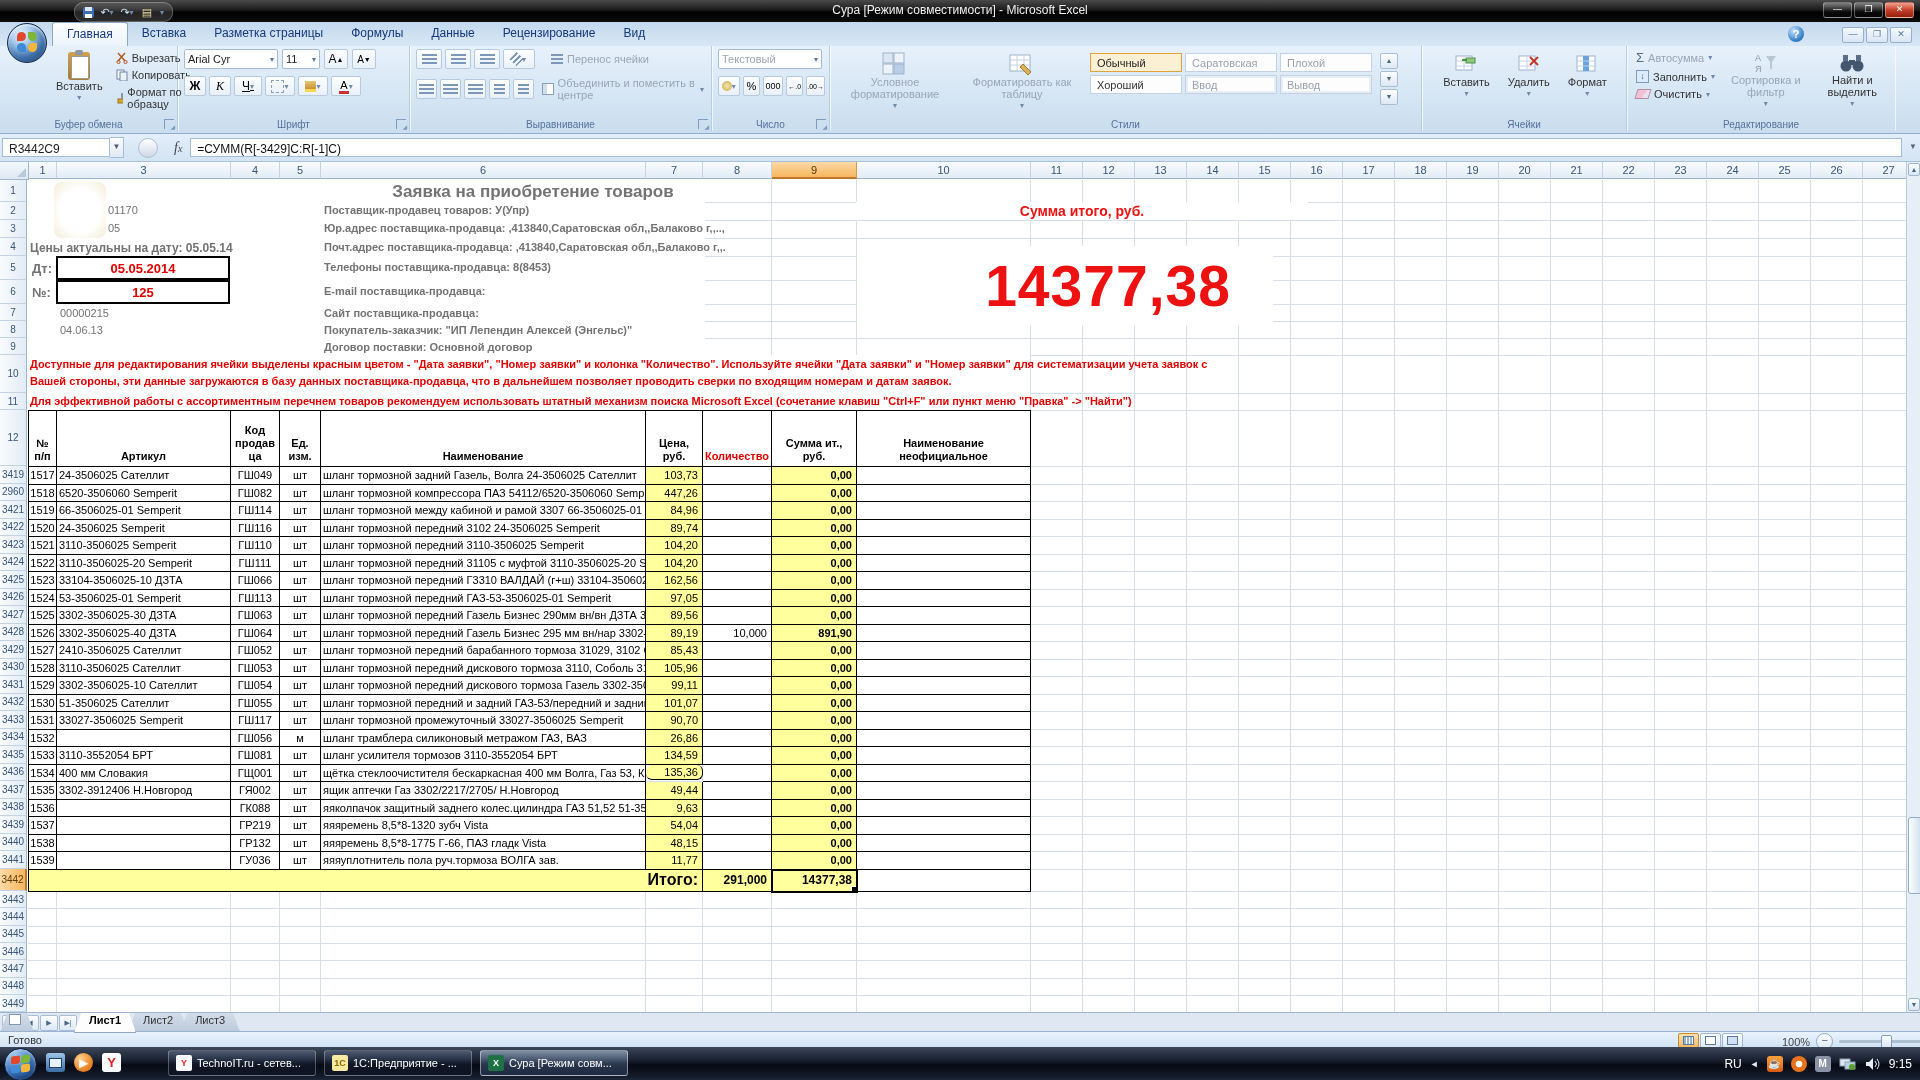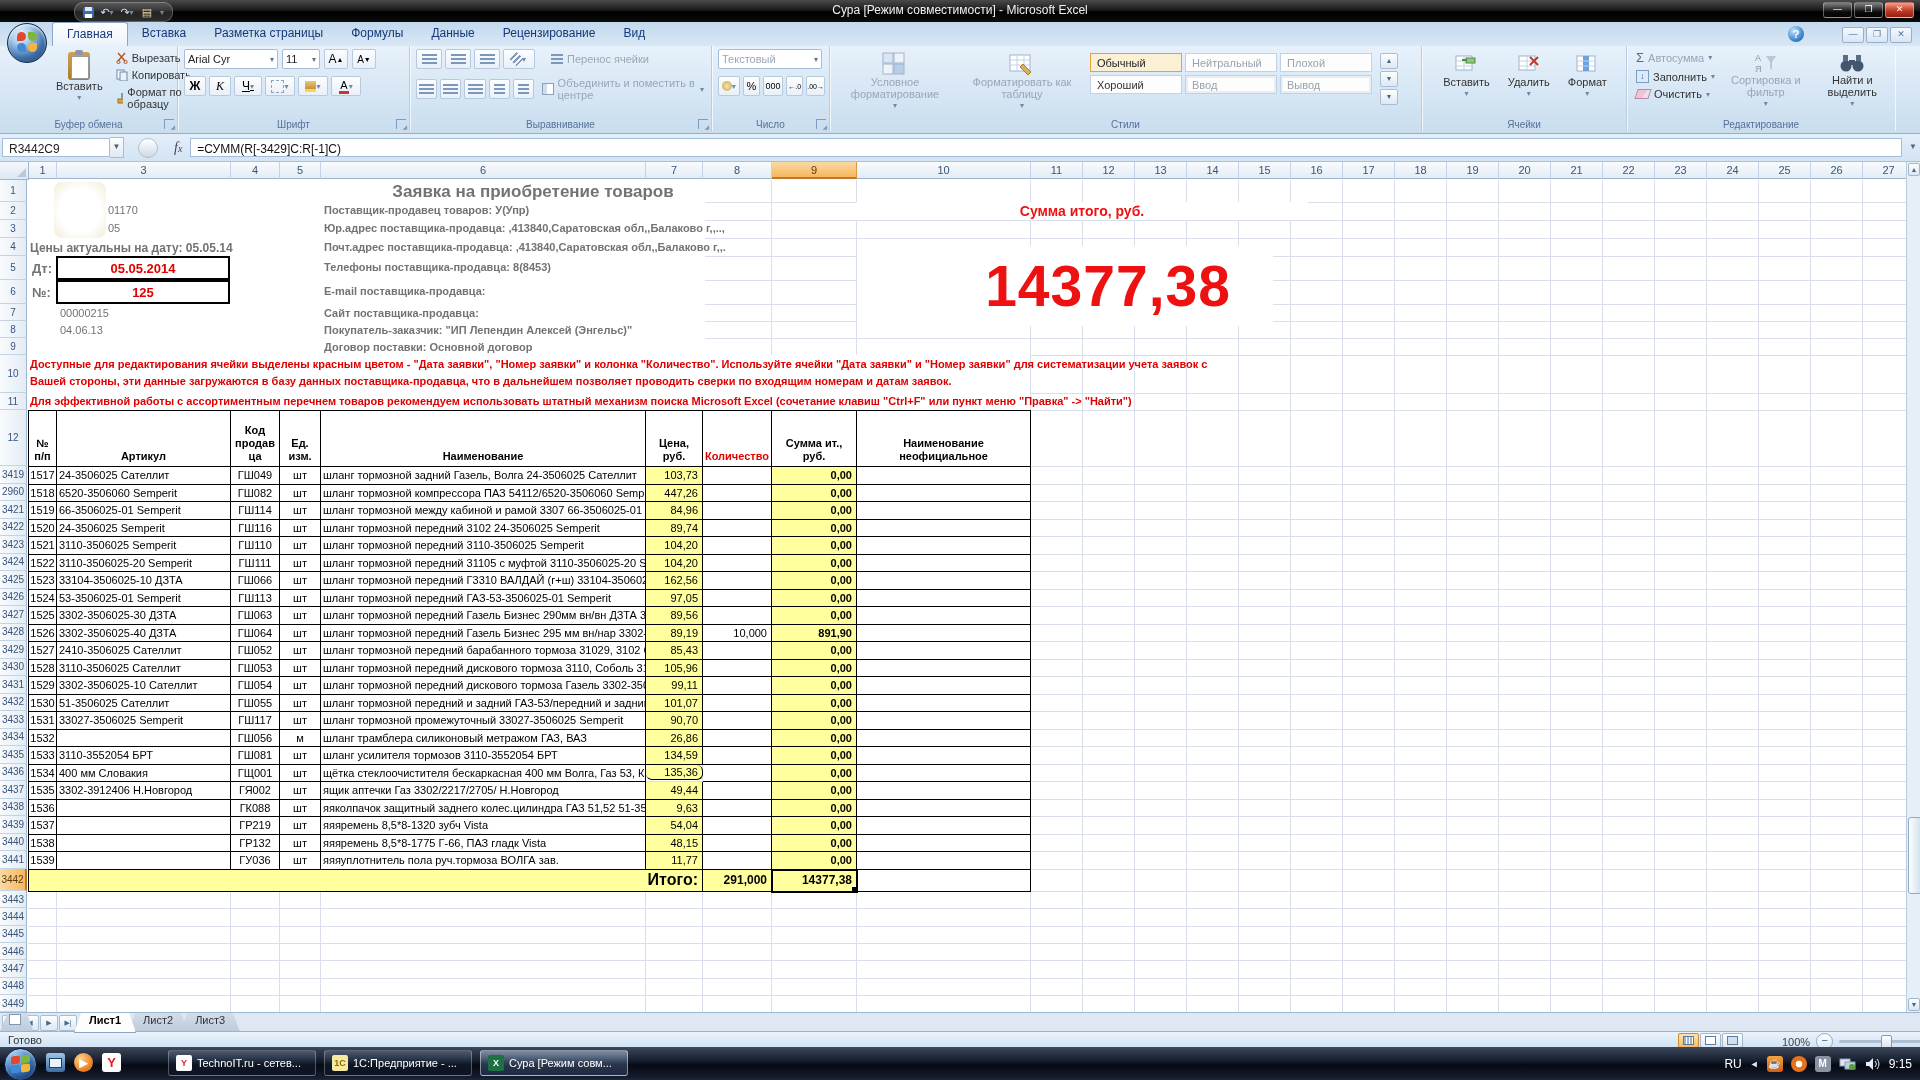--- a/index.html
+++ b/index.html
@@ -380,21 +380,21 @@
             <rect x="1" y="3" width="20" height="16" fill="#fff" stroke="#9db3cc"></rect>
             <path d="M1 8 H21 M1 13 H21 M8 3 V19 M15 3 V19" stroke="#c2d2e4"></path>
             <path d="M14 12 L22 20 L19 23 L11 15 Z" fill="#d8b05e" stroke="#a57f2c"></path>
           </svg>
         <span>Форматировать как таблицу</span>
           <span class="drop">▾</span>
       </div>
       <div style="display:flex;flex-direction:column;gap:3px;margin-top:4px;" id="stylegallery">
           <div style="display: flex; gap: 3px;">
             <div class="stylecell on">Обычный</div>
-            <div class="stylecell ">Нейтральный</div>
+            <div class="stylecell ">Саратовская</div>
             <div class="stylecell ">Плохой</div>
           </div>
           <div style="display: flex; gap: 3px;">
             <div class="stylecell dark">Хороший</div>
             <div class="stylecell boxed">Ввод</div>
             <div class="stylecell boxed">Вывод</div>
           </div>
         </div>
       <div style="display:flex;flex-direction:column;gap:2px;margin-top:4px;">
         <div class="nav">▲</div>

